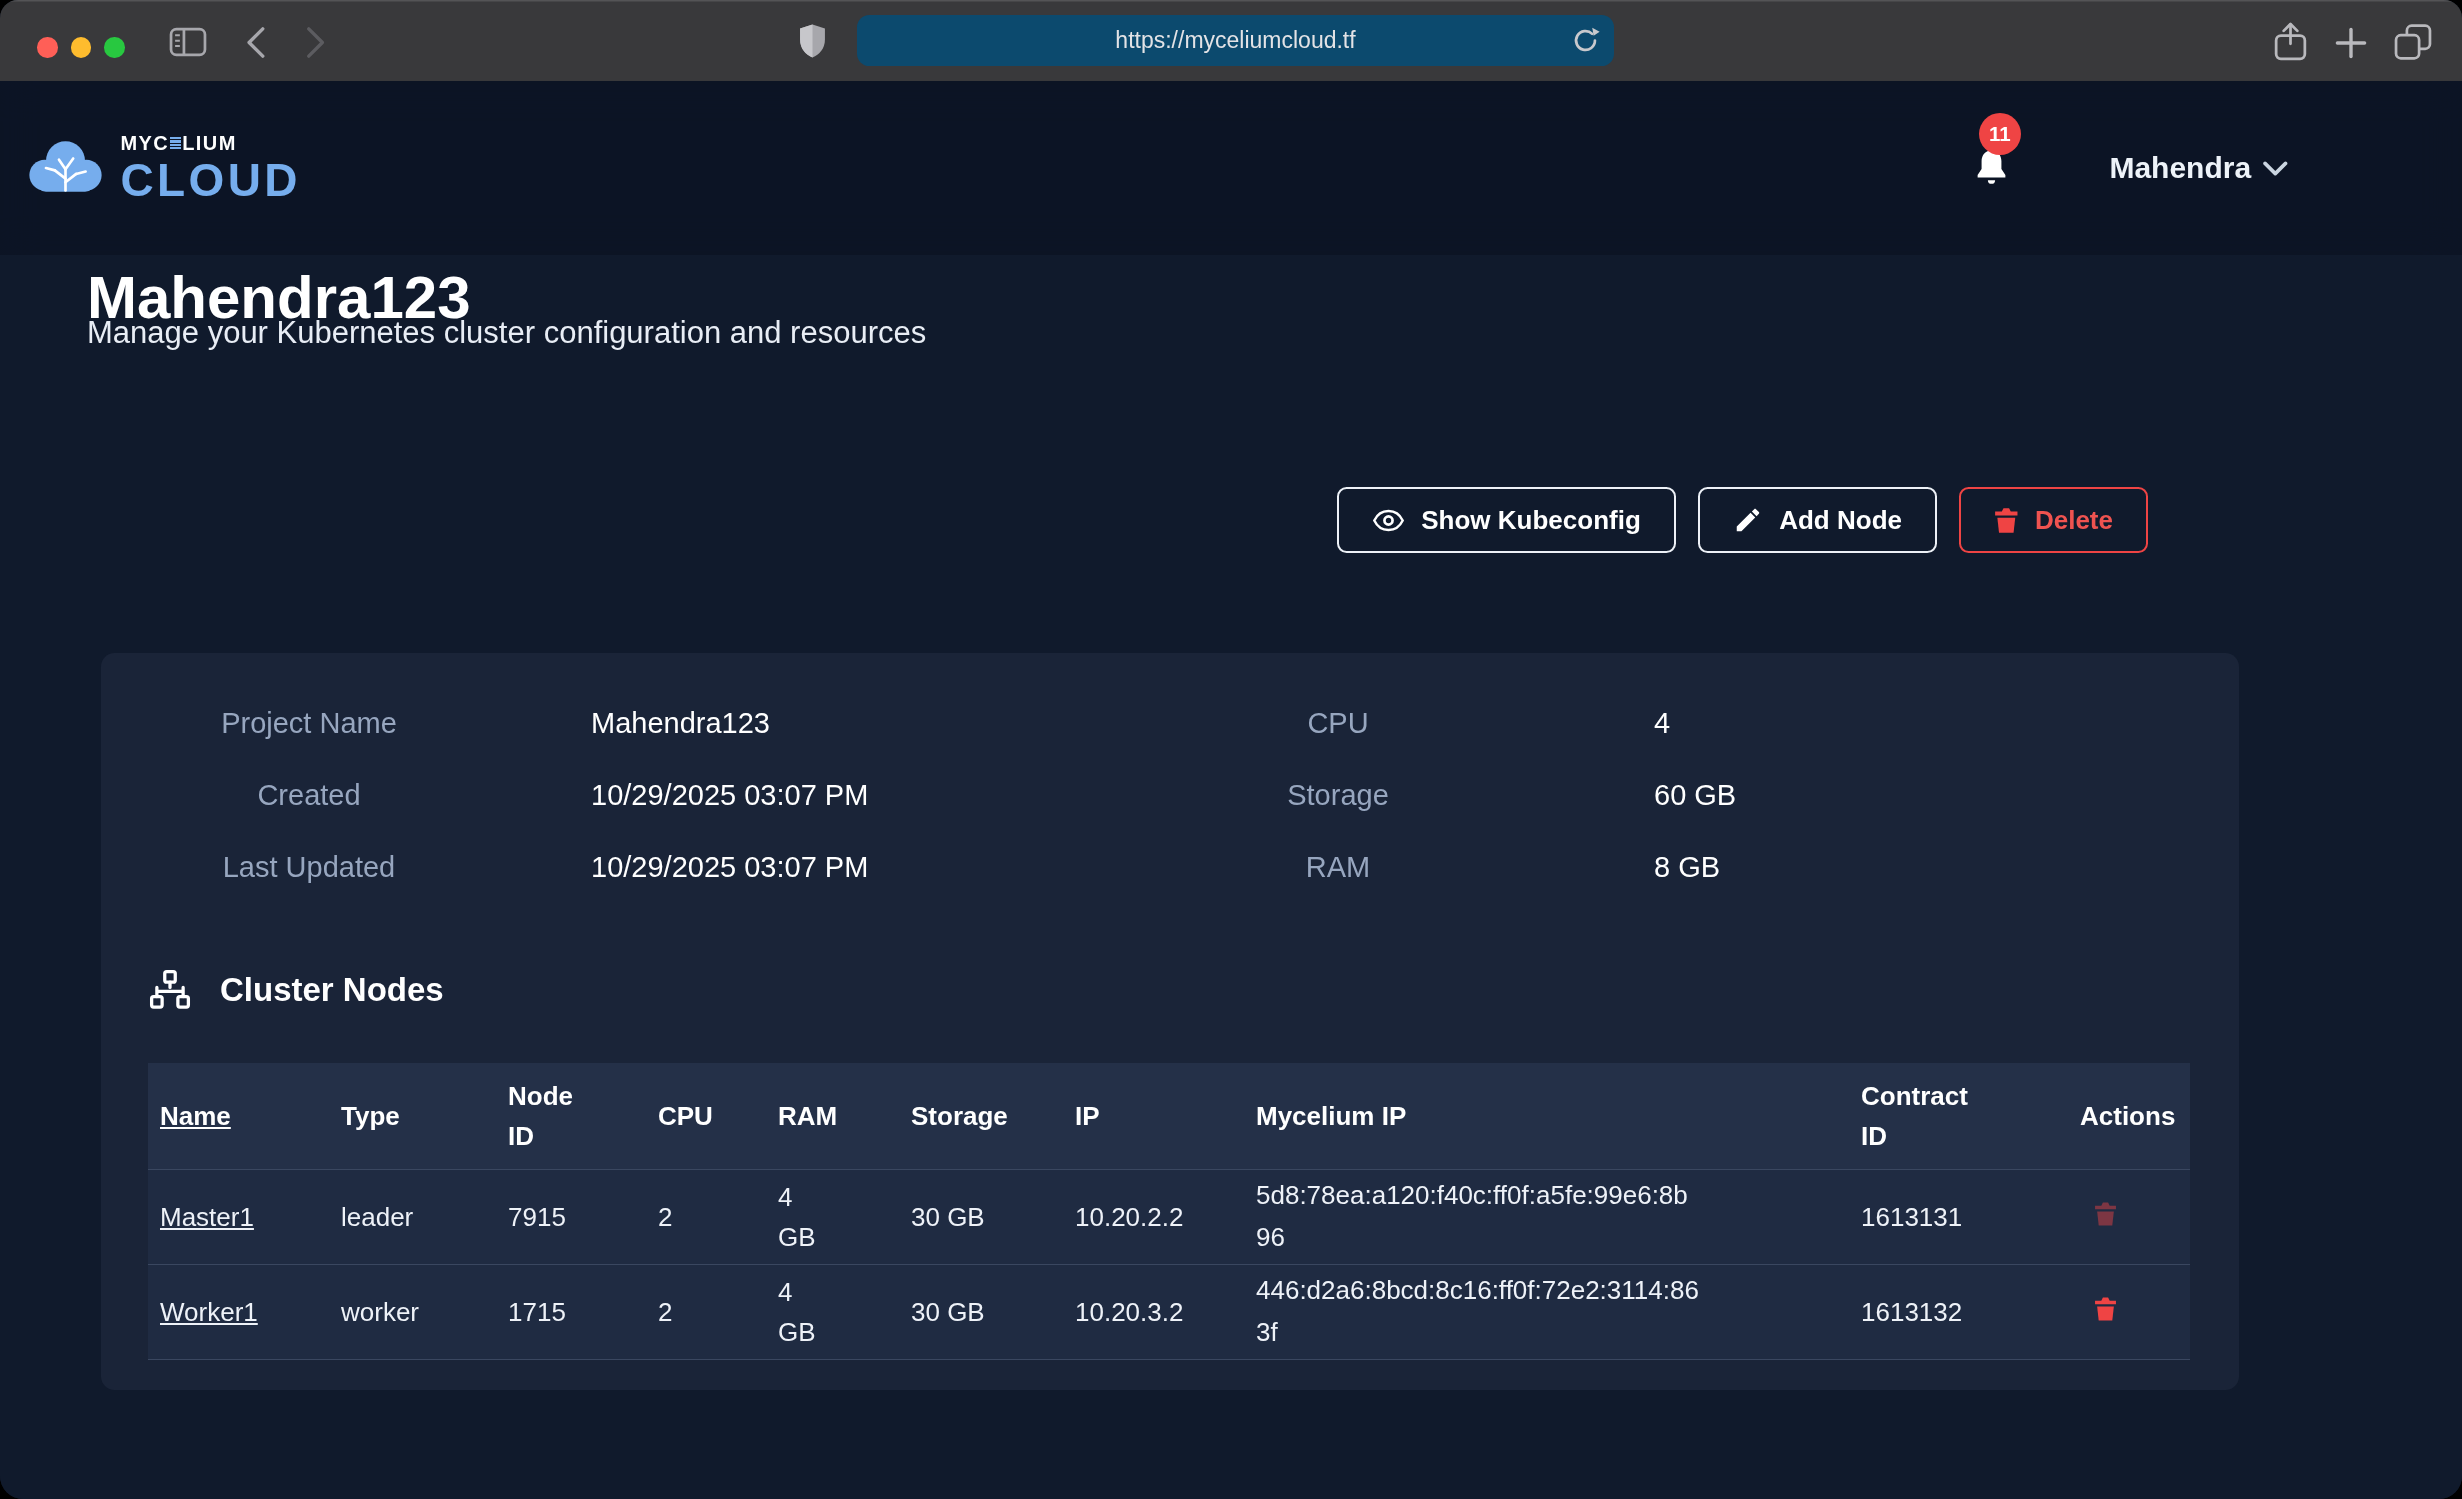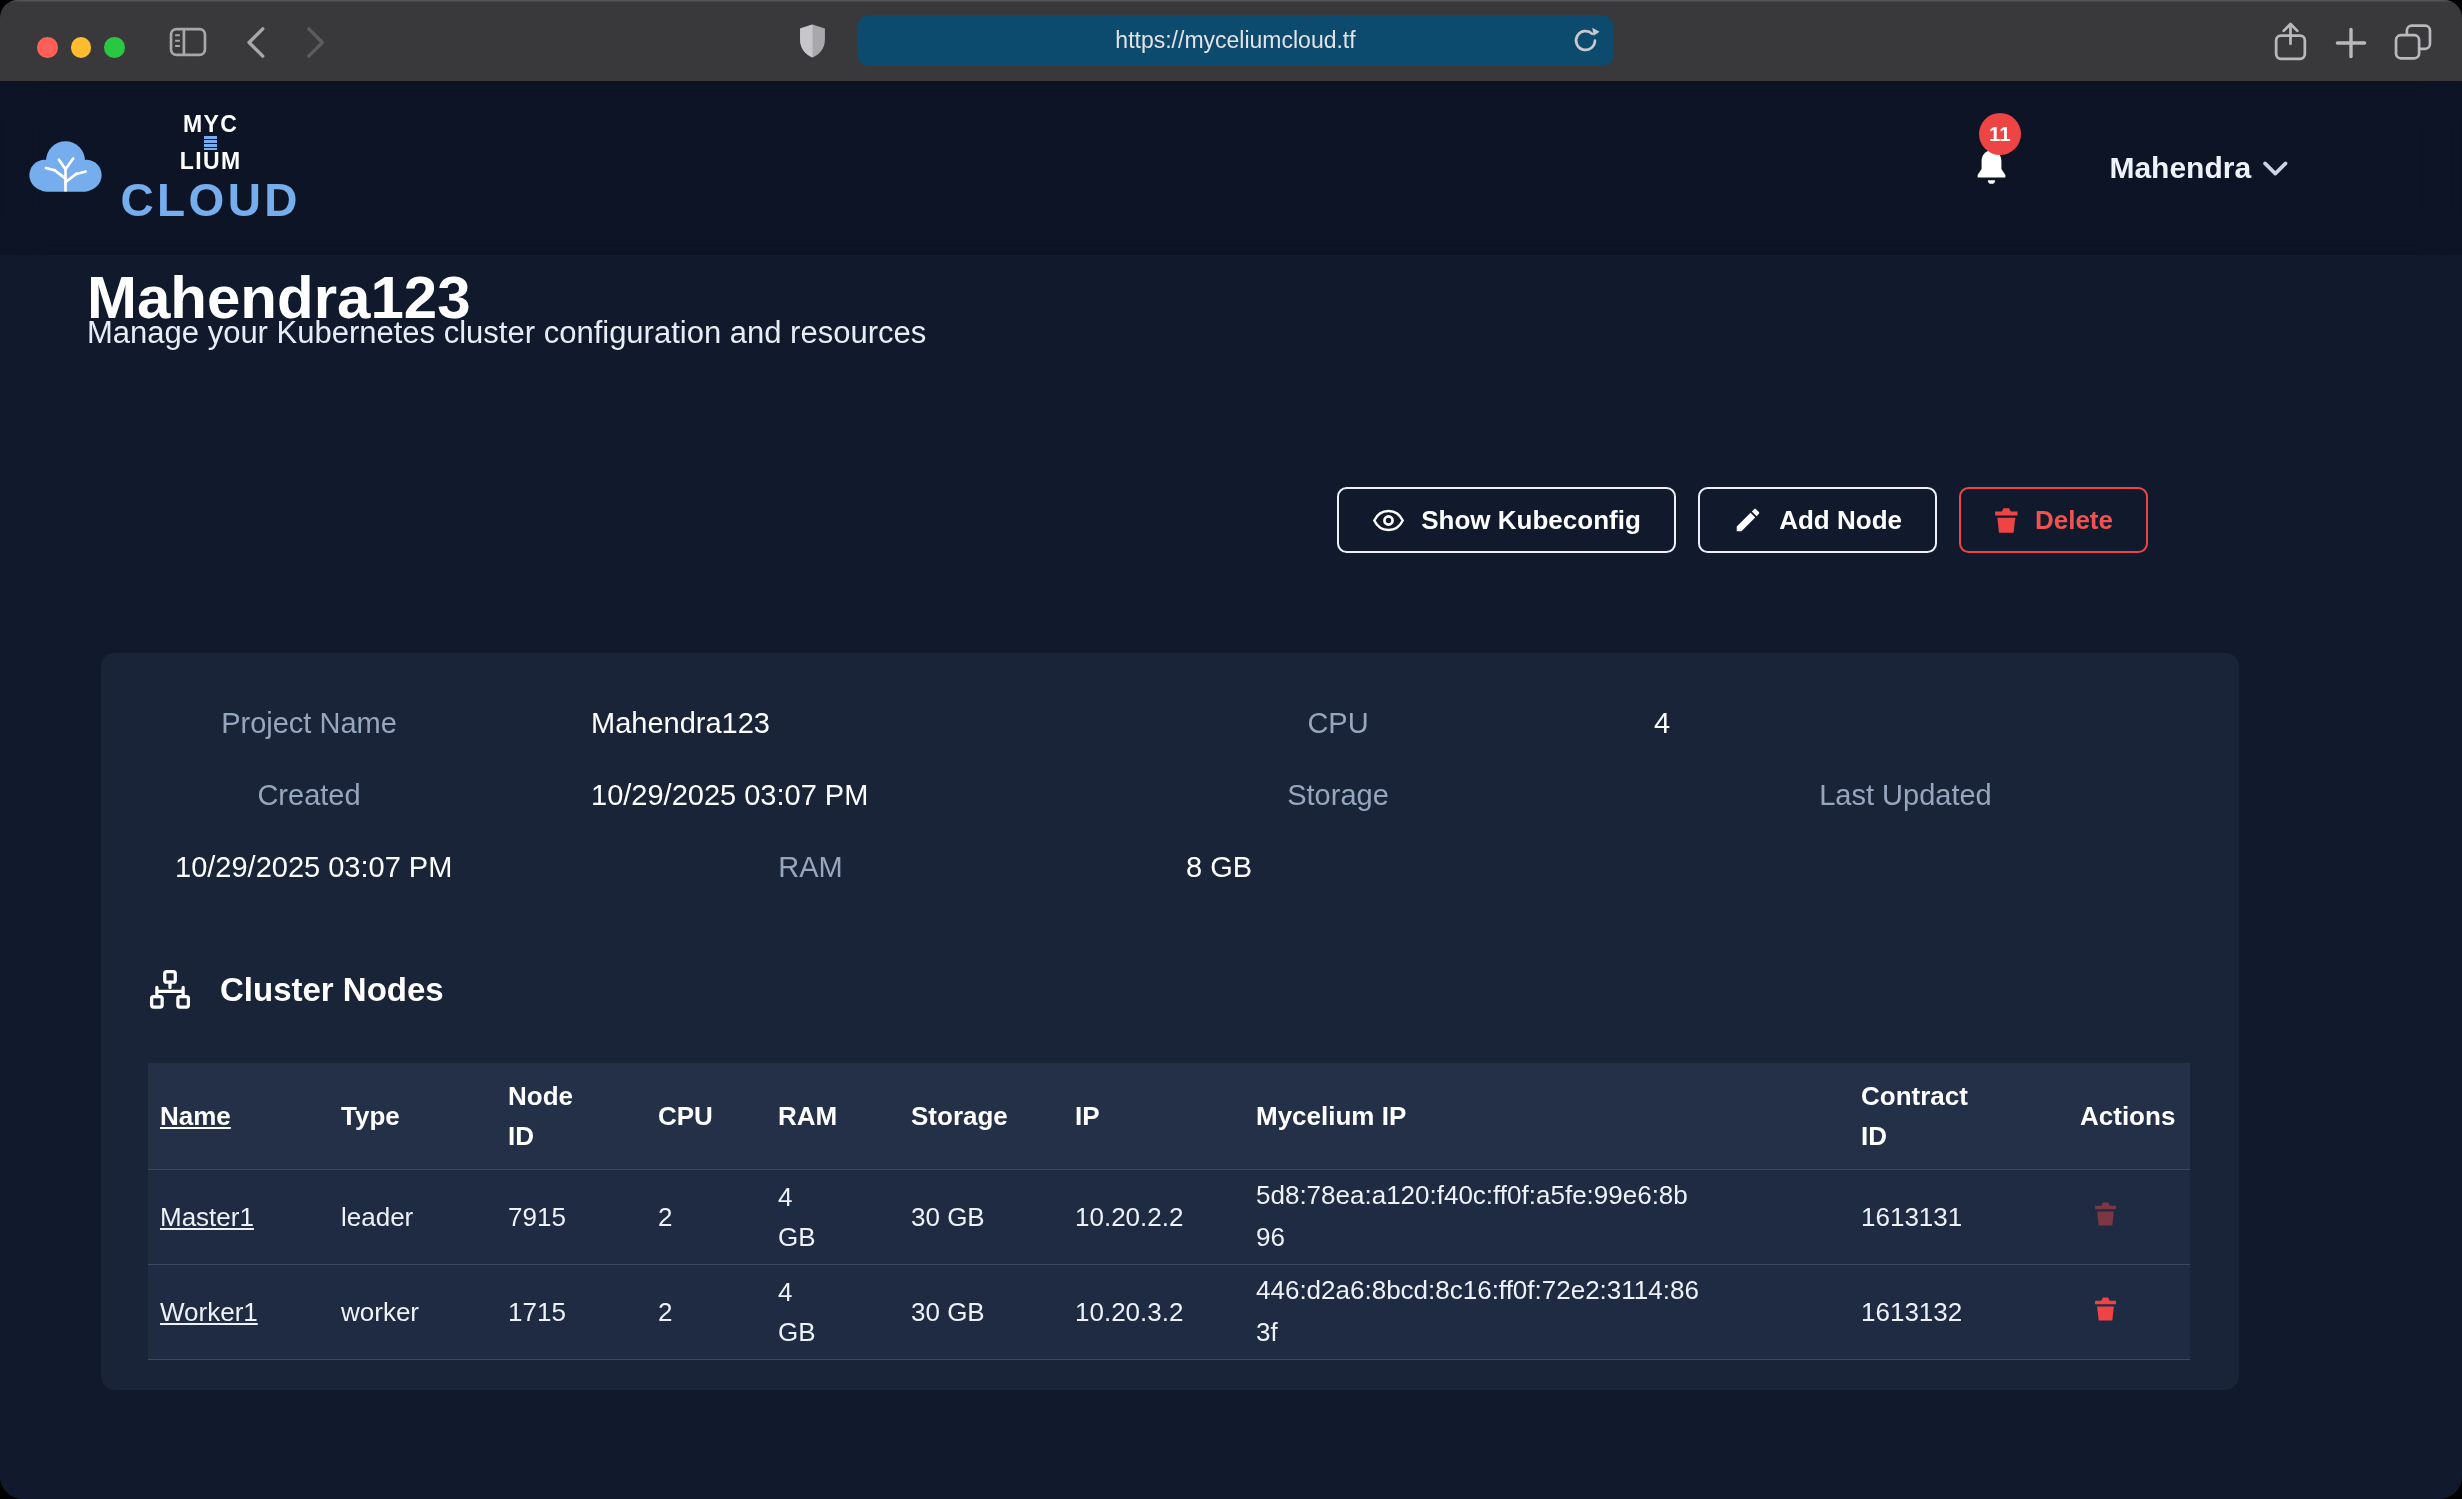--- a/index.html
+++ b/index.html
@@ -19,21 +19,21 @@
 
   
   .page{position:absolute;top:81px;left:0;right:0;bottom:0;background:#101a2c;overflow:hidden;}
 
   
   .navbar{position:absolute;top:0;left:0;right:0;height:174px;background:rgba(11,18,34,0.66);
           backdrop-filter:blur(19px);-webkit-backdrop-filter:blur(19px);z-index:10;}
   .nav-inner{display:flex;align-items:center;height:100%;padding:0 174px 0 27px;}
   .logo{display:flex;align-items:center;gap:16.4px;cursor:pointer;}
   .logo-text{line-height:1;}
-  .logo-top{font-size:23px;font-weight:700;color:#ffffff;letter-spacing:1.4px;display:flex;align-items:center;flex-direction:column;}
+  .logo-top{font-size:20px;font-weight:700;color:#ffffff;letter-spacing:1.4px;display:flex;align-items:center;}
   .ebars{display:inline-block;width:.56em;height:.62em;margin:0 .05em;
          background:repeating-linear-gradient(to bottom,#76aded 0 .12em,transparent .12em .17em);}
   .logo-bottom{font-size:46px;font-weight:700;color:#76aded;letter-spacing:3.4px;margin-top:3.4px;}
   .nav-links{display:flex;gap:37px;margin-left:186px;}
   .nav-link{font-size:31px;font-weight:600;color:#f5f8fc;cursor:pointer;}
   .bell-wrap{margin-left:auto;position:relative;cursor:pointer;}
   .badge{position:absolute;top:-34px;left:5.5px;min-width:42px;height:42px;border-radius:21px;background:#ef4444;
          color:#fff;font-size:20.5px;font-weight:700;display:flex;align-items:center;justify-content:center;}
   .user{display:flex;align-items:center;gap:12.3px;margin-left:99px;cursor:pointer;}
   .user-name{font-size:30px;font-weight:600;color:#eef3f9;}
@@ -163,20 +163,21 @@
 
       <div class="info-grid">
         <div class="info-label">Project Name</div>
         <div class="info-value">Mahendra123</div>
         <div class="info-label">CPU</div>
         <div class="info-value r">4</div>
 
         <div class="info-label">Created</div>
         <div class="info-value">10/29/2025 03:07 PM</div>
         <div class="info-label">Storage</div>
+        <div class="info-value r">60 GB</div>
 
         <div class="info-label">Last Updated</div>
         <div class="info-value">10/29/2025 03:07 PM</div>
         <div class="info-label">RAM</div>
         <div class="info-value r">8 GB</div>
       </div>
 
       <div class="cluster-head">
         <svg width="42" height="42" viewBox="0 0 64 64" fill="none" stroke="#ffffff" stroke-width="5" stroke-linecap="round" stroke-linejoin="round">
           <rect x="24" y="4" width="16" height="16" rx="3"></rect>

